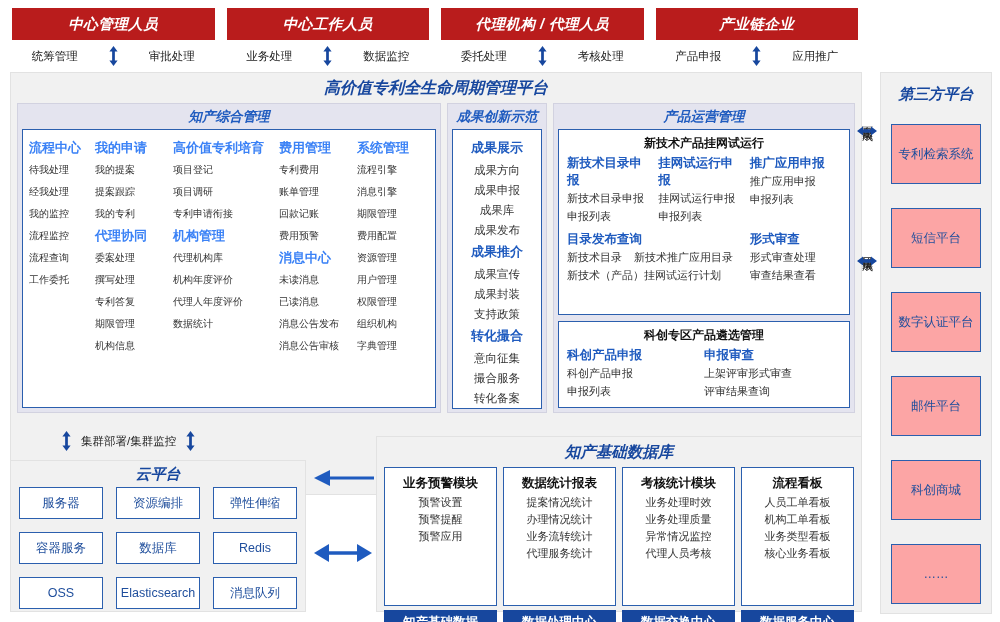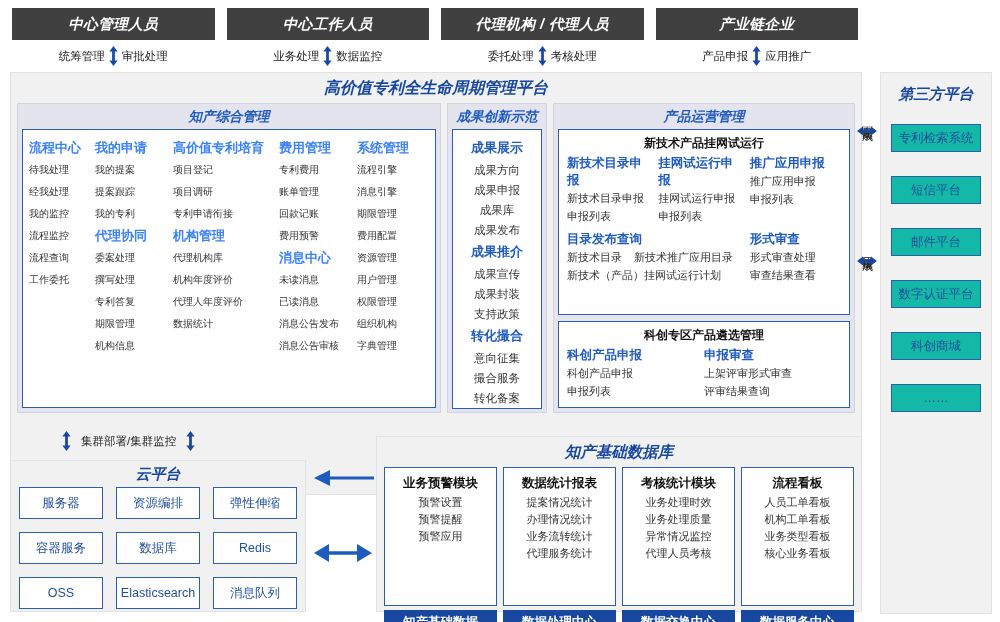--- a/index.html
+++ b/index.html
@@ -8,27 +8,27 @@
     width: 1000px; height: 622px;
     background: #ffffff;
     font-family: "Liberation Sans", "DejaVu Sans", sans-serif;
     overflow: hidden;
   }
   #root { position: relative; width: 1000px; height: 622px; }
 
   
   .actor-row { position: absolute; top: 8px; left: 0; width: 870px; height: 32px; display: flex; gap: 12px; padding: 0 12px; }
   .actor-chip {
-    flex: 1 1 0; background: #404040; color: #ffffff;
+    flex: 1 1 0; background: #b91c1c; color: #ffffff;
     display: flex; align-items: center; justify-content: center;
     font-size: 14.5px; font-weight: bold; font-style: italic;
     letter-spacing: .5px;
   }
   .flow-row { position: absolute; top: 44px; left: 0; width: 870px; height: 24px; display: flex; gap: 12px; padding: 0 12px; }
-  .flow-cell { flex: 1 1 0; display: flex; align-items: center; justify-content: center; gap: 2px; }
+  .flow-cell { flex: 1 1 0; display: flex; align-items: center; justify-content: center; gap: 29px; }
   .flow-cell .fl { font-size: 11.5px; color: #222; }
   .vbi { width: 13px; height: 20px; flex: 0 0 13px; }
 
   
   .platform {
     position: absolute; left: 10px; top: 72px; width: 852px; height: 423px;
     background: #f1f1f1; border: 1px solid #e2e2e2;
   }
   .platform-title {
     text-align: center; font-size: 16px; font-weight: bold; font-style: italic;
@@ -86,21 +86,21 @@
   .integration { position: absolute; left: 856px; top: 80px; width: 22px; height: 340px; }
   .int-block { position: absolute; width: 22px; text-align: center; }
   .int-label { writing-mode: vertical-rl; font-size: 11px; color: #222; line-height: 13px; letter-spacing: 1px; margin: 0 auto; }
   .hbi { display: block; margin: 3px auto 0; }
 
   
   .third { position: absolute; left: 880px; top: 72px; width: 112px; height: 542px; background: #f1f1f1; border: 1px solid #e2e2e2; }
   .third-title { text-align: center; font-size: 15px; font-weight: bold; font-style: italic; color: #17479E; padding: 12px 0 4px; }
   .third-list { display: flex; flex-direction: column; gap: 24px; padding: 16px 10px; }
   .third-item {
-    height: 28px; background: #14b8a6; border: 1.6px solid #2B5FAE;
+    height: 60px; background: #fca5a5; border: 1.6px solid #2B5FAE;
     display: flex; align-items: center; justify-content: center;
     font-size: 12.5px; color: #1F4E9C;
   }
 
   
   .cluster { position: absolute; left: 60px; top: 428px; width: 200px; height: 26px; display: flex; align-items: center; gap: 8px; }
   .cluster-label { font-size: 11.5px; color: #222; white-space: nowrap; }
 
   
   .cloud { position: absolute; left: 10px; top: 460px; width: 296px; height: 152px; background: #f1f1f1; border: 1px solid #e2e2e2; }
@@ -336,22 +336,22 @@
         <path d="M0 6 L6 1.5 L6 4.3 L14 4.3 L14 1.5 L20 6 L14 10.5 L14 7.7 L6 7.7 L6 10.5 Z" fill="#17479E"></path>
       </svg>
     </div>
   </div>
 
   <div class="third">
     <div class="third-title">第三方平台</div>
     <div class="third-list" id="thirdList">
         <div class="third-item">专利检索系统</div>
         <div class="third-item">短信平台</div>
+        <div class="third-item">数字认证平台</div>
         <div class="third-item">邮件平台</div>
-        <div class="third-item">数字认证平台</div>
         <div class="third-item">科创商城</div>
         <div class="third-item">……</div>
       </div>
   </div>
 
   <div class="cluster">
     <svg class="vbi" viewBox="0 0 13 22">
       <path d="M6.5 0 L11 6 L8 6 L8 16 L11 16 L6.5 22 L2 16 L5 16 L5 6 L2 6 Z" fill="#17479E"></path>
     </svg>
     <div class="cluster-label">集群部署/集群监控</div>

